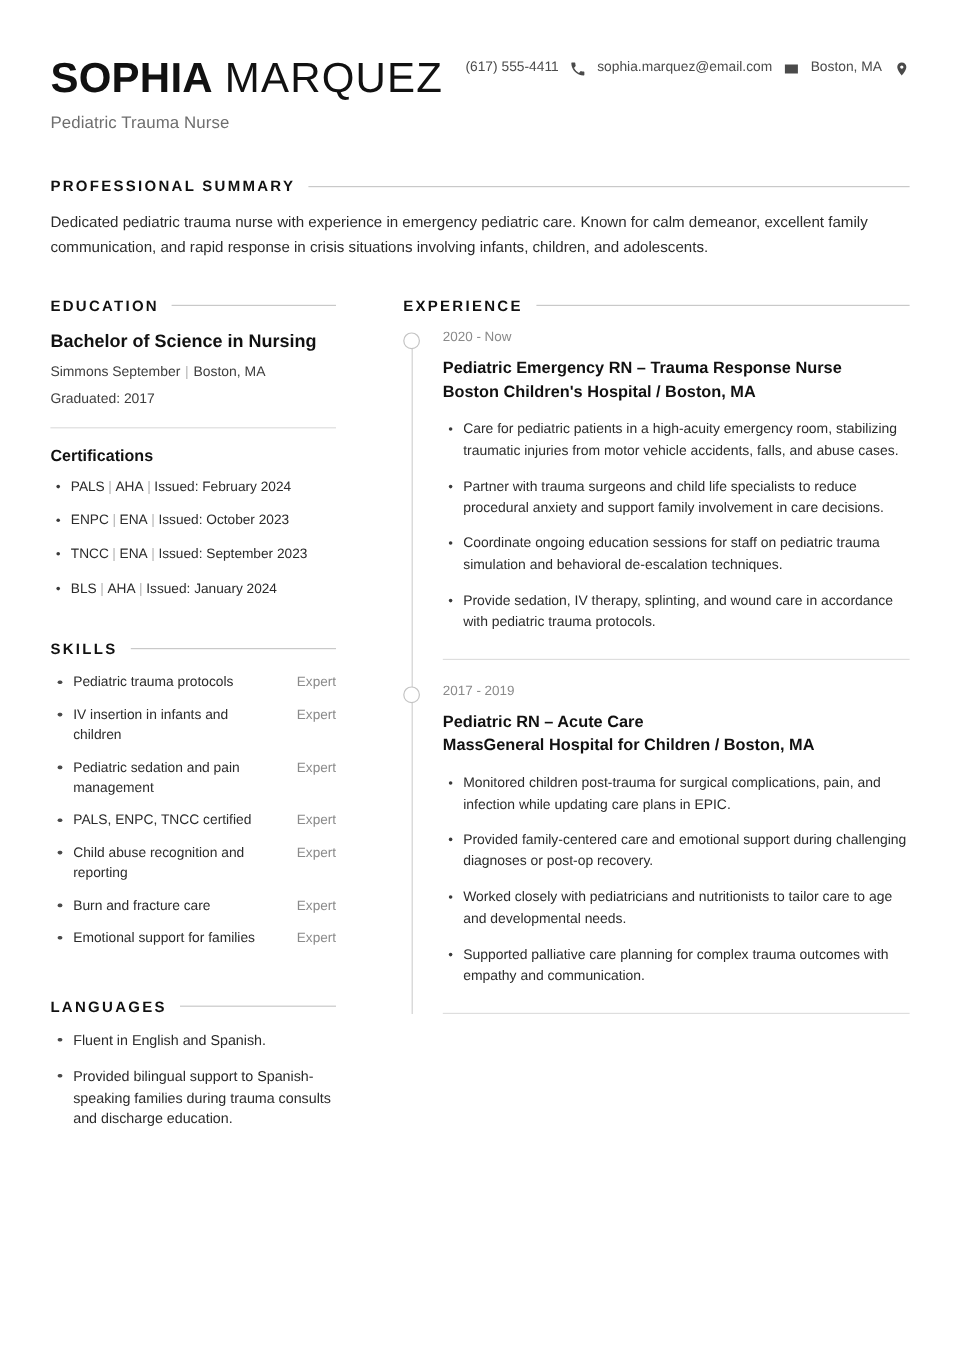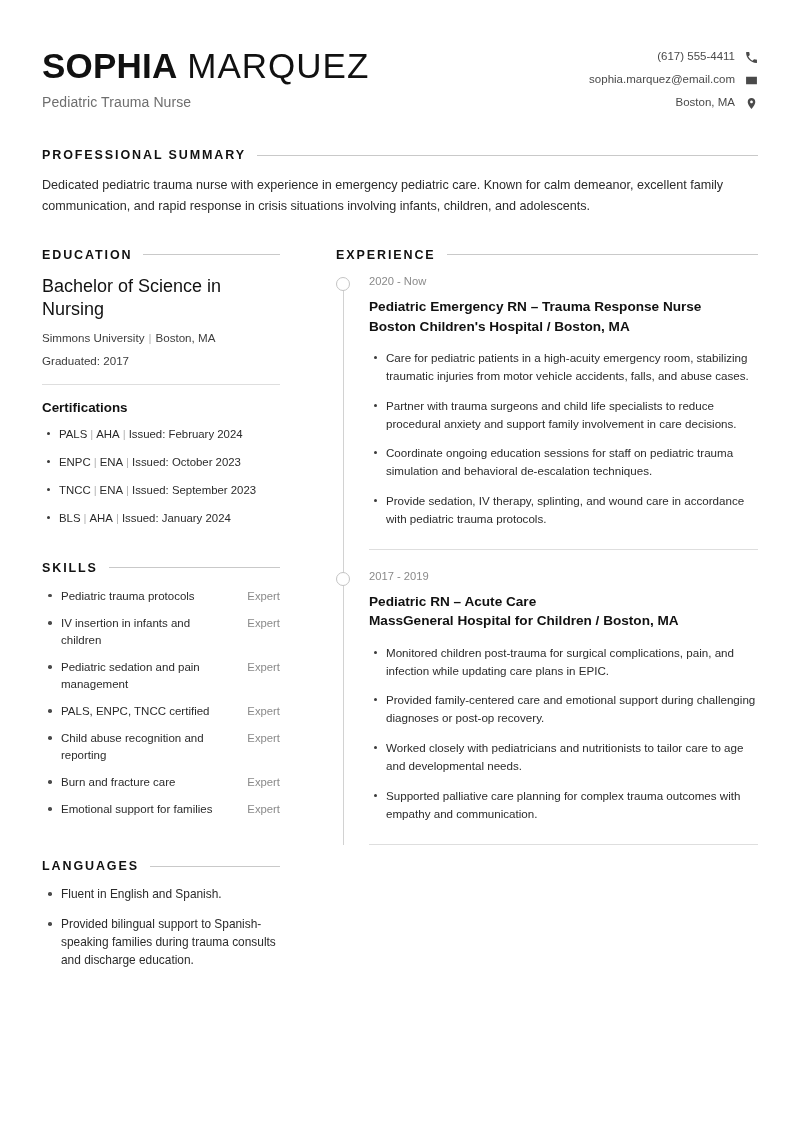--- a/index.html
+++ b/index.html
@@ -38,21 +38,21 @@
   .name .last { font-weight: 300; letter-spacing: 1px; }
   .job-title {
     margin-top: 9px;
     font-size: 14px;
     font-weight: 400;
     color: #6e6e6e;
     letter-spacing: 0.1px;
   }
   .contact {
     display: flex;
-    flex-direction: column;
+    flex-direction: row;
     align-items: flex-end;
     gap: 9px;
     padding-top: 6px;
   }
   .contact-row {
     display: flex;
     align-items: center;
     justify-content: flex-end;
     gap: 9px;
     font-size: 11.5px;
@@ -109,22 +109,22 @@
   .col-right { flex: 1 1 auto; }
 
   .divider {
     height: 1px;
     background: #dedede;
     margin: 17px 0 15px 0;
   }
 
   
   .edu-degree {
-    font-size: 18px;
-    font-weight: 400;
+    font-size: 15px;
+    font-weight: 700;
     color: #111;
     line-height: 1.3;
   }
   .edu-meta {
     margin-top: 8px;
     font-size: 11.6px;
     color: #3d3d3d;
     line-height: 1.45;
   }
   .edu-meta .sep { color: #b4b4b4; padding: 0 4px; }
@@ -339,21 +339,21 @@
 
     <div class="col-left">
 
       <div>
         <div class="section-head">
           <span class="label">EDUCATION</span>
           <span class="rule"></span>
         </div>
         <div class="edu-degree">Bachelor of Science in Nursing</div>
         <div class="edu-meta">
-          <span>Simmons University</span><span class="sep">|</span><span>Boston, MA</span>
+          <span>Simmons September</span><span class="sep">|</span><span>Boston, MA</span>
         </div>
         <div class="edu-grad">Graduated: 2017</div>
       </div>
 
       <div class="divider"></div>
 
       <div>
         <div class="sub-head">Certifications</div>
         <ul class="cert-list">
           <li>

